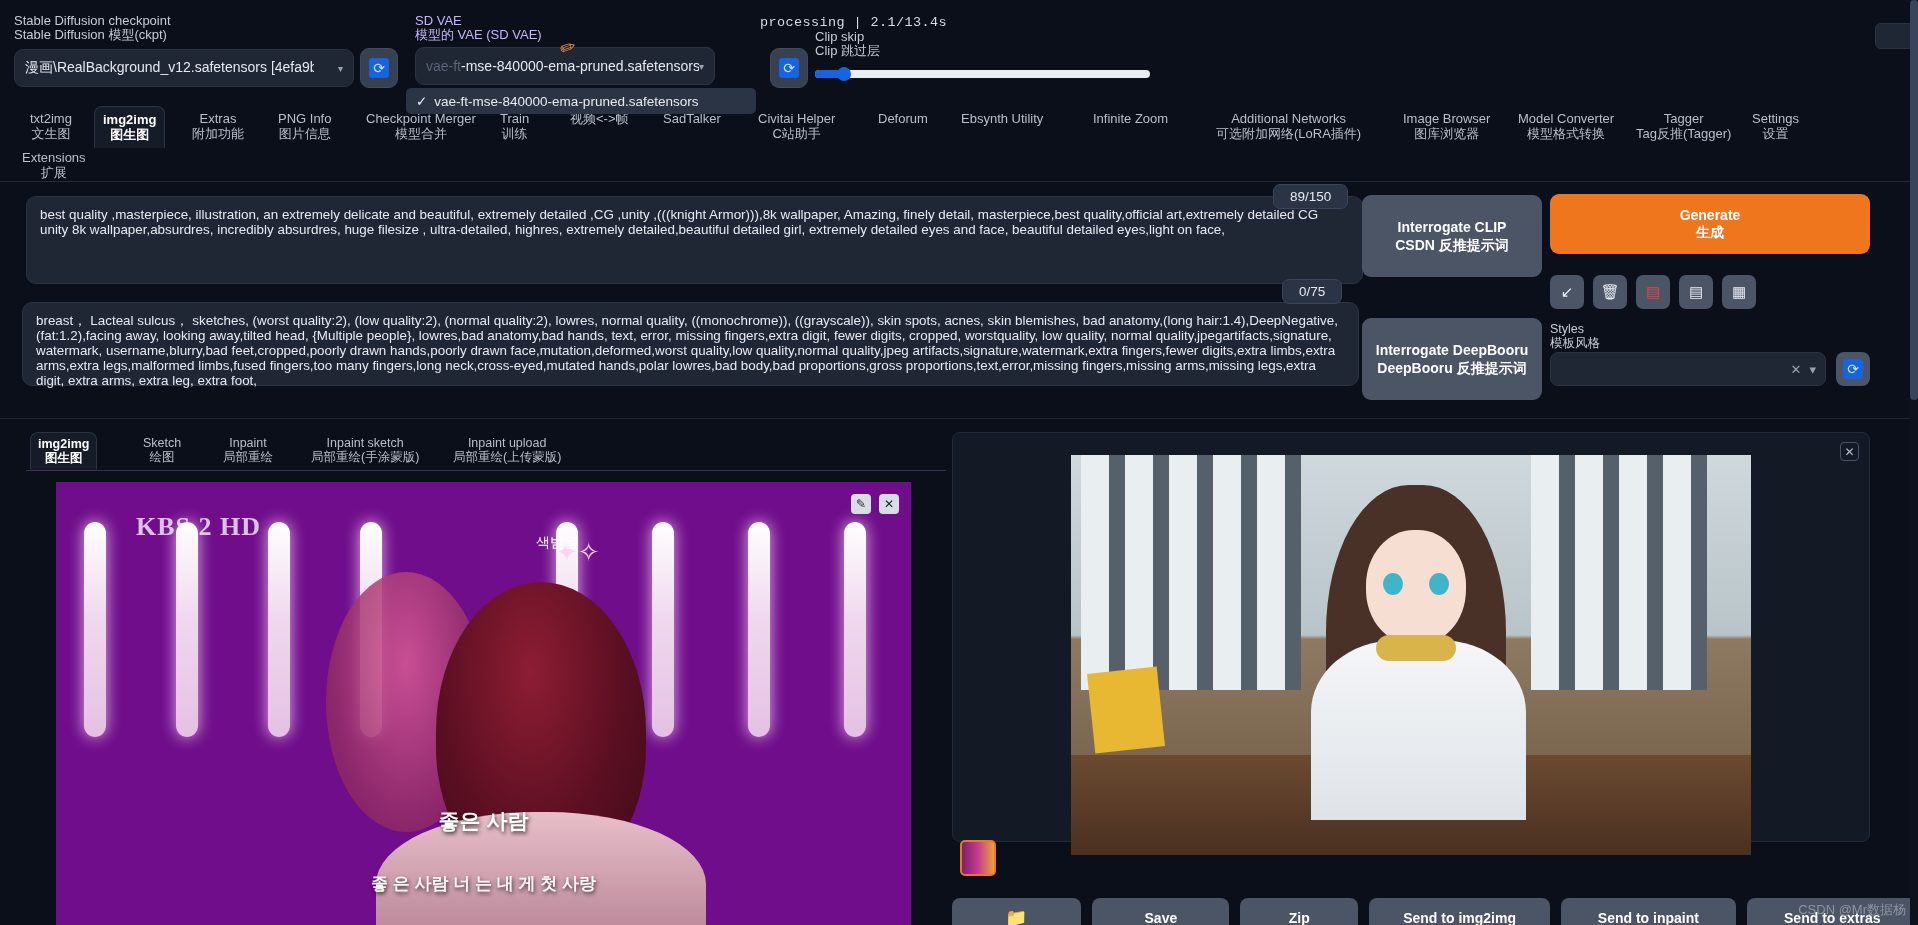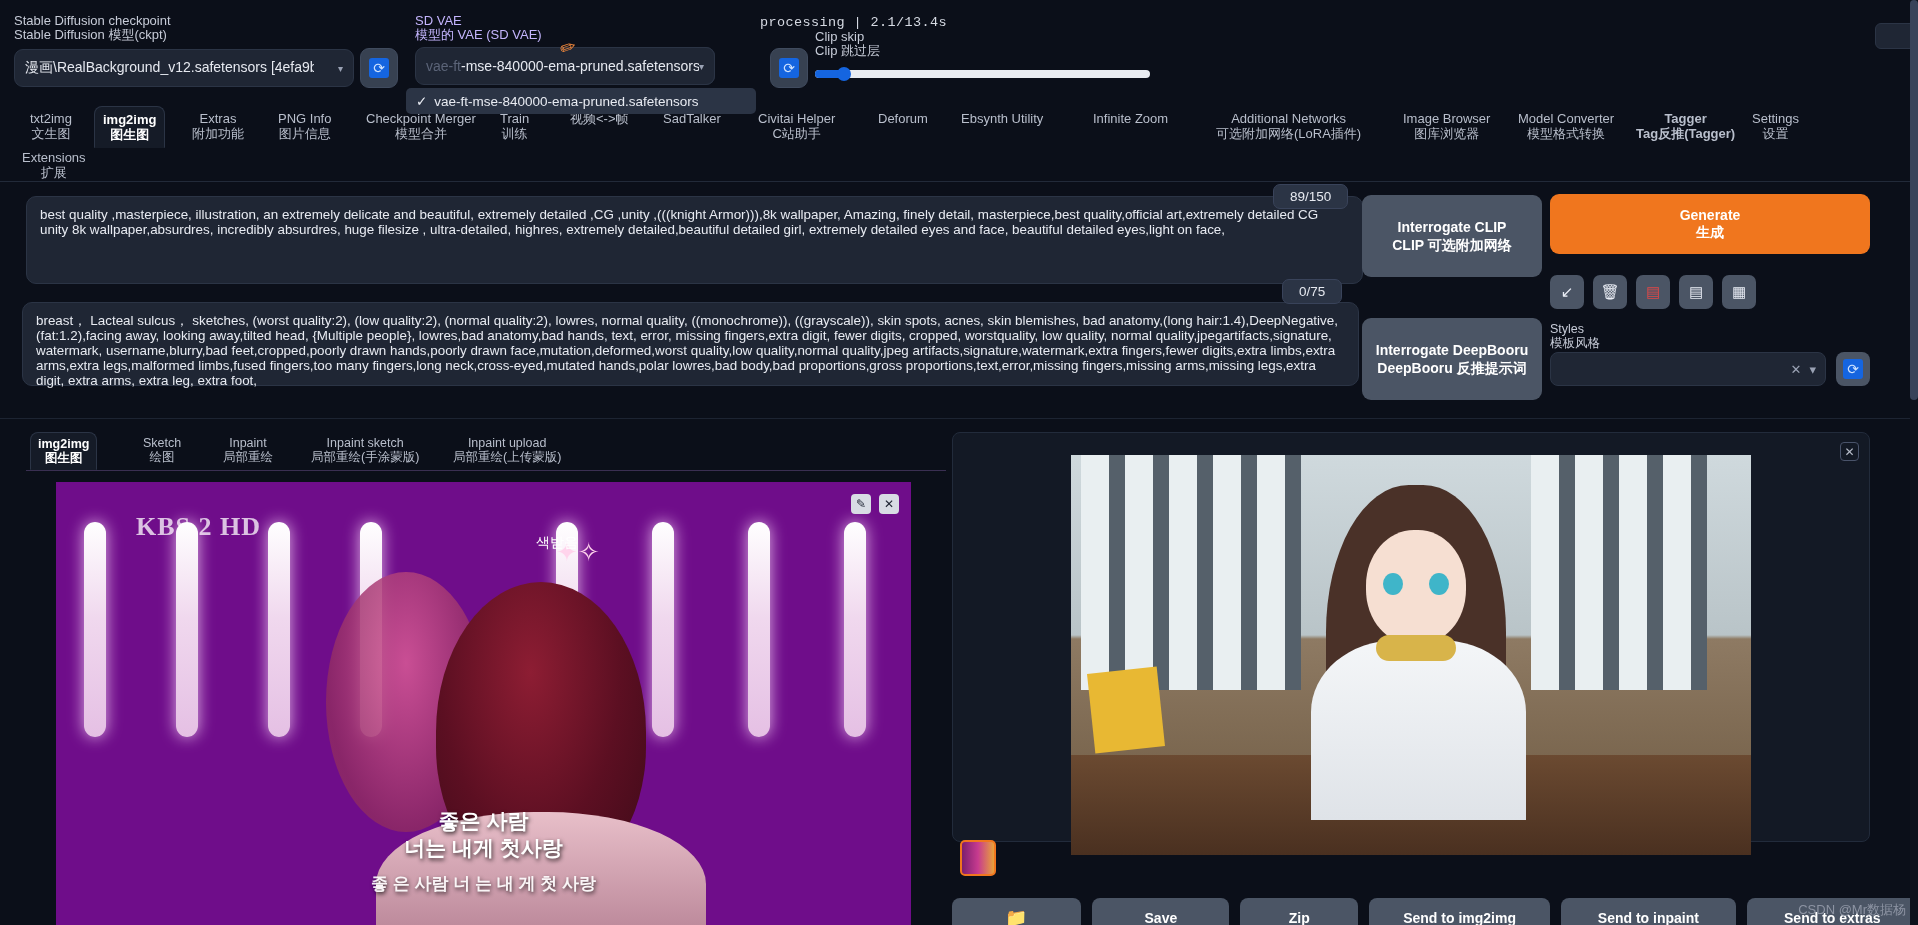--- a/index.html
+++ b/index.html
@@ -319,39 +319,39 @@
       <div class="tab" style="left: 492px;"><span>Train</span><span class="cn">训练</span></div>
       <div class="tab" style="left: 562px;"><span>视频&lt;-&gt;帧</span></div>
       <div class="tab" style="left: 655px;"><span>SadTalker</span></div>
       <div class="tab" style="left: 750px;"><span>Civitai Helper</span><span class="cn">C站助手</span></div>
       <div class="tab" style="left: 870px;"><span>Deforum</span></div>
       <div class="tab" style="left: 953px;"><span>Ebsynth Utility</span></div>
       <div class="tab" style="left: 1085px;"><span>Infinite Zoom</span></div>
       <div class="tab" style="left: 1208px;"><span>Additional Networks</span><span class="cn">可选附加网络(LoRA插件)</span></div>
       <div class="tab" style="left: 1395px;"><span>Image Browser</span><span class="cn">图库浏览器</span></div>
       <div class="tab" style="left: 1510px;"><span>Model Converter</span><span class="cn">模型格式转换</span></div>
-      <div class="tab" style="left: 1628px; font-weight: bold;"><span>Tagger</span><span class="cn">Tag反推(Tagger)</span></div>
+      <div class="tab" style="left: 1628px;"><span>Tagger</span><span class="cn">Tag反推(Tagger)</span></div>
       <div class="tab" style="left: 1744px;"><span>Settings</span><span class="cn">设置</span></div>
     </div>
   <div class="navrow2">
     <span>Extensions</span>
     <span class="cn">扩展</span>
   </div>
   <div class="nav-divider"></div>
 
   <div class="promptbox" id="pos-prompt">best quality ,masterpiece, illustration, an extremely delicate and beautiful, extremely detailed ,CG ,unity ,(((knight Armor))),8k wallpaper, Amazing, finely detail, masterpiece,best quality,official art,extremely detailed CG unity 8k wallpaper,absurdres, incredibly absurdres, huge filesize , ultra-detailed, highres, extremely detailed,beautiful detailed girl, extremely detailed eyes and face, beautiful detailed eyes,light on face,</div>
   <div class="counter" id="pos-counter">89/150</div>
 
   <div class="promptbox" id="neg-prompt">breast， Lacteal sulcus， sketches, (worst quality:2), (low quality:2), (normal quality:2), lowres, normal quality, ((monochrome)), ((grayscale)), skin spots, acnes, skin blemishes, bad anatomy,(long hair:1.4),DeepNegative,(fat:1.2),facing away, looking away,tilted head, {Multiple people}, lowres,bad anatomy,bad hands, text, error, missing fingers,extra digit, fewer digits, cropped, worstquality, low quality, normal quality,jpegartifacts,signature, watermark, username,blurry,bad feet,cropped,poorly drawn hands,poorly drawn face,mutation,deformed,worst quality,low quality,normal quality,jpeg artifacts,signature,watermark,extra fingers,fewer digits,extra limbs,extra arms,extra legs,malformed limbs,fused fingers,too many fingers,long neck,cross-eyed,mutated hands,polar lowres,bad body,bad proportions,gross proportions,text,error,missing fingers,missing arms,missing legs,extra digit, extra arms, extra leg, extra foot,</div>
   <div class="counter" id="neg-counter">0/75</div>
 
   <div class="interrogate" id="clip-btn">
     <div>
       <span>Interrogate CLIP</span><br>
-      <span>CLIP      可选附加网络</span>
+      <span>CSDN      反推提示词</span>
     </div>
   </div>
   <div class="interrogate" id="deep-btn">
     <div>
       <span>Interrogate DeepBooru</span><br>
       <span>DeepBooru 反推提示词</span>
     </div>
   </div>
 
   <div class="generate-btn" style="background: rgb(240, 118, 30);">
@@ -398,21 +398,20 @@
     <div class="lightbar" style="left:500px;"></div>
     <div class="lightbar" style="left:596px;"></div>
     <div class="lightbar" style="left:692px;"></div>
     <div class="lightbar" style="left:788px;"></div>
     <div class="singer2"></div>
     <div class="singer-head"></div>
     <div class="singer-body"></div>
     <div class="sparkle">✦✧</div>
     <div class="ko-text" style="left:480px; top:52px;">색받음</div>
     <div class="stage-caption" style="top:325px; font-size:21px;">좋은 사람</div>
-    <div class="stage-caption" style="top:352px; font-size:21px;">너는 내게 첫사랑</div>
     <div class="stage-caption" style="top:390px; font-size:17px; opacity:.9;">좋 은 사람 너 는 내 게 첫 사랑</div>
     <div class="canvas-tool" style="right:40px; top:12px;">✎</div>
     <div class="canvas-tool" style="right:12px; top:12px;">✕</div>
   </div>
 
   <div class="result-panel">
     <div class="result-close">✕</div>
     <div class="result-img">
       <div class="win-col" style="left:10px;"></div>
         <div class="win-post" style="left:38px;"></div>

